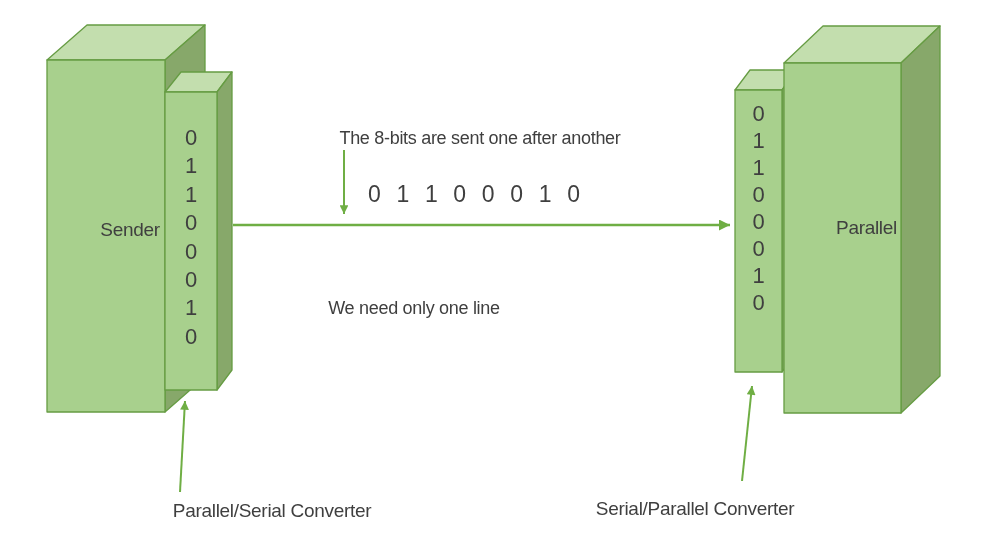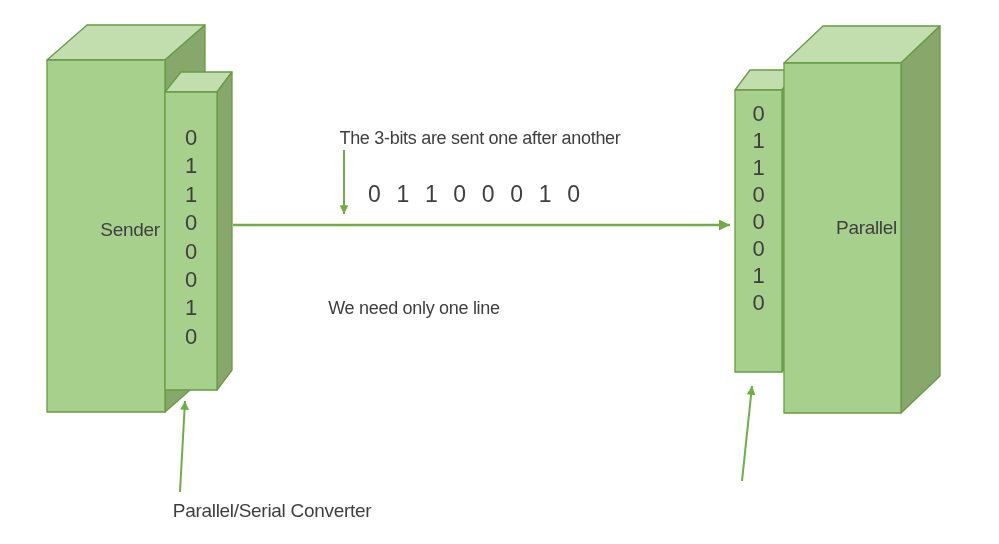--- a/index.html
+++ b/index.html
@@ -127,31 +127,32 @@
     <span>0</span>
     <span>1</span>
     <span>1</span>
     <span>0</span>
     <span>0</span>
     <span>0</span>
     <span>1</span>
     <span>0</span>
   </div>
 
-  <div class="txt center note" style="left:280px; top:127px; width:400px;">The 3-bits are sent one after another</div>
+  <div class="txt center note" style="left:280px; top:127px; width:400px;">The 8-bits are sent one after another</div>
 
   <div class="serial-row" style="left:368px; top:181px; width:212px;">
     <span>0</span>
     <span>1</span>
     <span>1</span>
     <span>0</span>
     <span>0</span>
     <span>0</span>
     <span>1</span>
     <span>0</span>
   </div>
 
   <div class="txt center conv-label" style="left:152px; top:500px; width:240px;">Parallel/Serial Converter</div>
 
   <div class="txt center note" style="left:314px; top:297px; width:200px;">We need only one line</div>
 
+  <div class="txt center conv-label" style="left:575px; top:498px; width:240px;">Serial/Parallel Converter</div>
 
 </div>
 
 </body></html>

